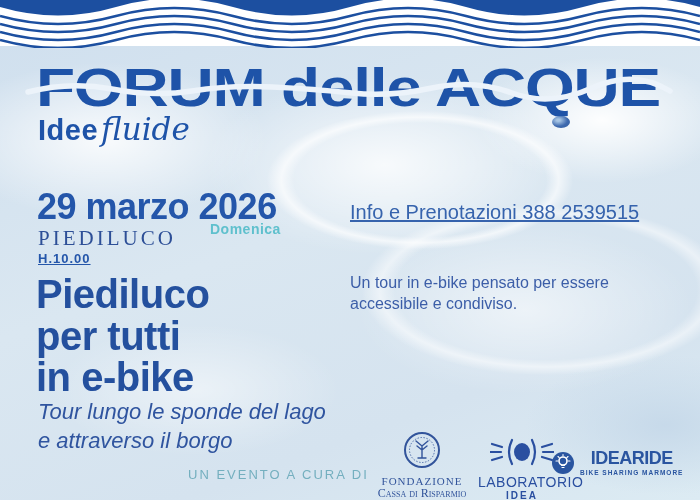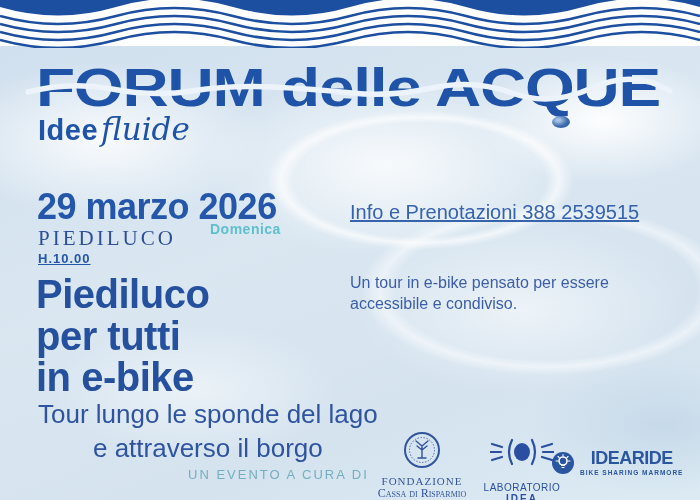--- a/index.html
+++ b/index.html
@@ -22,32 +22,32 @@
   .title-wrap { left:34px; top:60px; width:632px; height:58px; }
   .idee-row { left:38px; top:111px; color:#1e53a8; white-space:nowrap;text-align:center; }
   .idee-row .idee { font-weight:bold; font-size:29px; letter-spacing:0.5px; }
   .idee-row .fluide { font-family:"DejaVu Serif", serif; font-style:italic; font-size:31px; margin-left:3px; }
   .date-line { left:37px; top:186px; font-weight:bold; font-size:36px; letter-spacing:-0.5px; color:#2456aa; white-space:nowrap; }
   .weekday { left:210px; top:221px; font-weight:bold; font-size:14px; color:#5fc0cd; letter-spacing:0.5px; }
   .location { left:38px; top:226px; font-family:"Liberation Serif", serif; font-size:21px; letter-spacing:3px; color:#2d4f97; }
   .time { left:38px; top:251px; font-weight:bold; font-size:13px; letter-spacing:1px; color:#2456aa;text-decoration:underline; }
   .info-line { left:350px; top:201px; font-size:20px; color:#3663ad; white-space:nowrap;text-decoration:underline; }
   .heading { left:36px; top:274px; font-weight:bold; font-size:40px; line-height:1.04; letter-spacing:-0.5px; color:#24509e; }
-  .tagline { left:38px; top:398px; font-size:26px; line-height:1.3; color:#2f549f; white-space:nowrap;text-align:center; }
+  .tagline { left:38px; top:398px; font-style:italic; font-size:22px; line-height:1.3; color:#2f549f; white-space:nowrap; }
   .body-text { left:350px; top:272px; width:318px; font-size:16px; line-height:1.33; color:#3c5ea8; }
   .body-text p { margin:0; }
   .footer-caption { left:160px; top:467px; font-size:13px; letter-spacing:2px; color:#74afbf;margin-left:28px; }
   .droplet { left:552px; top:116px; width:18px; height:12px; border-radius:50%;
     background:radial-gradient(ellipse at 35% 35%, #9fc0e2 10%, #2a5aa6 55%, #1e4d97 100%); opacity:0.9; }
   .logo { text-align:center; color:#32549b; }
   .logo-fondazione { left:366px; top:431px; width:112px; }
   .logo-fondazione .l1 { font-family:"Liberation Serif", serif; font-size:11px; letter-spacing:1px; margin-top:2px; }
   .logo-fondazione .l2, .logo-fondazione .l3 { font-family:Liberation Serif, serif; font-variant:small-caps; font-size:12px; line-height:1.15; }
   .logo-lab { left:478px; top:436px; width:88px; color:#2a4fa0; }
-  .logo-lab .l1 { font-size:10px; letter-spacing:0.5px; margin-top:10px; }
+  .logo-lab .l1 { font-size:14px; letter-spacing:0.5px; margin-top:2px; }
   .logo-lab .l2 { font-size:10px; font-weight:bold; letter-spacing:2px; line-height:1.2; }
   .logo-lab .l3 { font-size:5.5px; letter-spacing:0.5px; color:#4a6bb0; }
   .logo-idearide { left:551px; top:449px; display:flex; align-items:center; gap:5px; color:#2a55a0; }
   .logo-idearide .txt { text-align:left; }
   .logo-idearide .name { font-weight:bold; font-size:18px; letter-spacing:-0.5px; line-height:1;text-align:center; }
   .logo-idearide .tag { font-weight:bold; font-size:6.5px; letter-spacing:1px; margin-top:2px; }
 </style>
 </head>
 <body>
 

